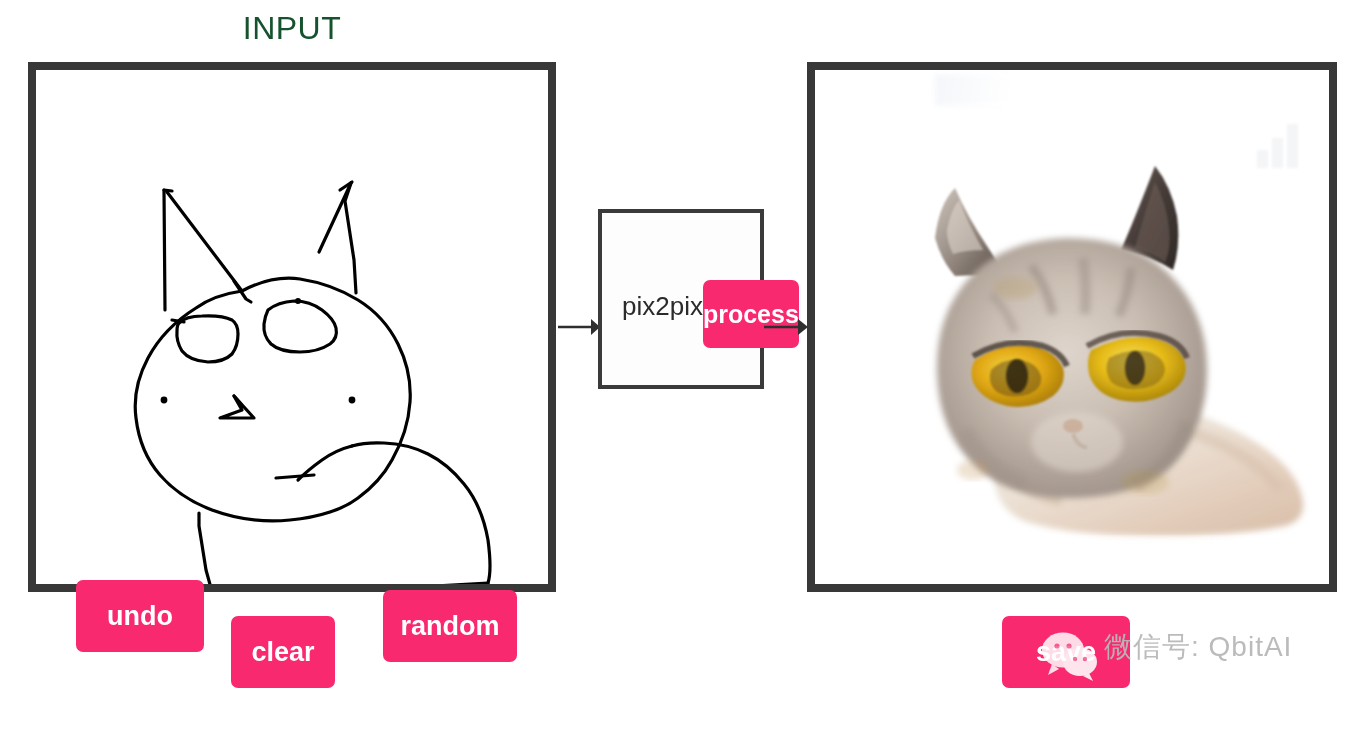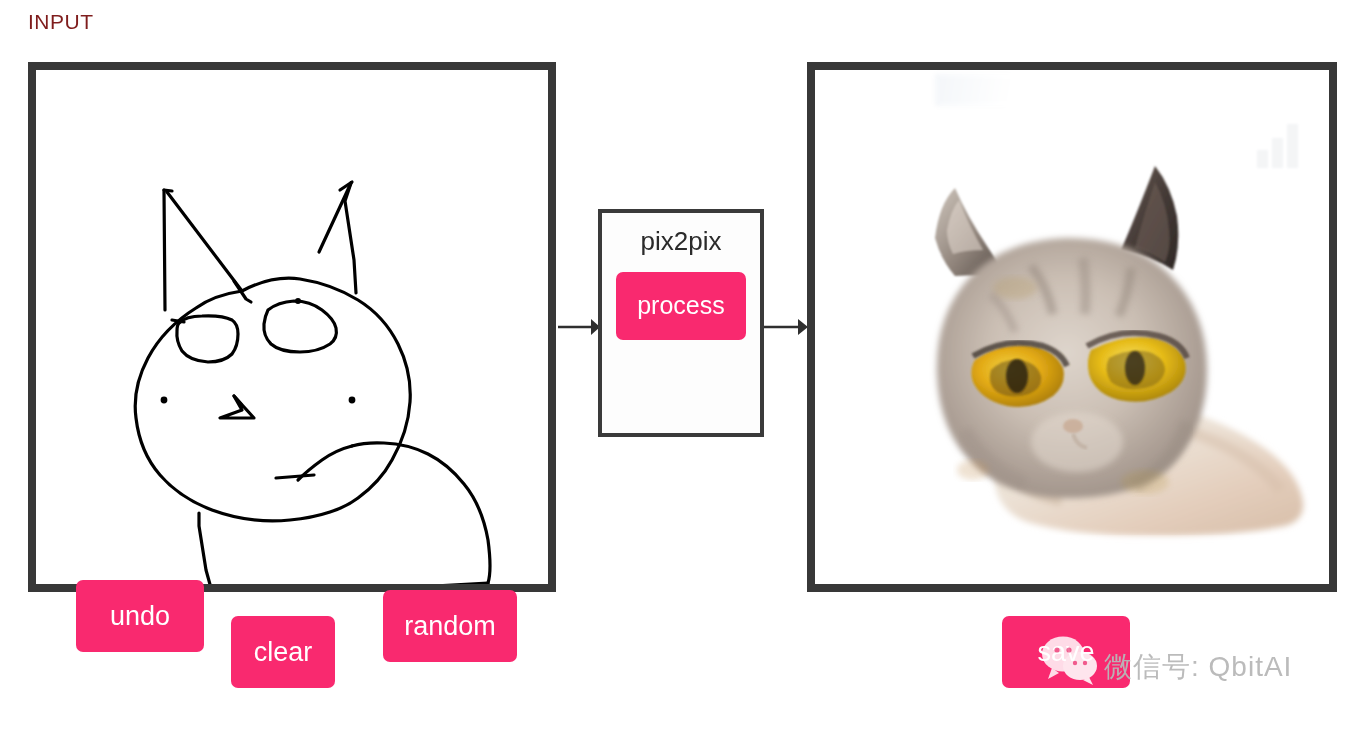--- a/index.html
+++ b/index.html
@@ -20,24 +20,25 @@
     position: absolute;
     left: 0; top: 0;
     width: 1360px;
     height: 732px;
   }
 
   
   .col-title {
     position: absolute;
     font-family: "Liberation Sans", sans-serif;
-    font-size: 21px;
+    font-size: 32px;
     font-weight: 400;
-    color: #7f1d1d;
+    color: #14532d;
     letter-spacing: 0.5px;
+    text-align: center;
     white-space: nowrap;
   }
   #input-title  { left: 28px;  top: 10px; width: 528px; }
   #output-title { left: 807px; top: 10px; width: 530px; }
 
   
   .panel {
     position: absolute;
     background: #ffffff;
     border: 8px solid #383838;
@@ -63,47 +64,48 @@
   #arrow-in  { left: 558px; top: 315px; width: 42px; }
   #arrow-out { left: 764px; top: 315px; width: 44px; }
   .arrow svg { display: block; width: 100%; height: 100%; }
 
   
   #pix2pix-box {
     position: absolute;
     left: 598px;
     top: 209px;
     width: 166px;
-    height: 228px;
+    height: 180px;
     background: #fdfdfd;
     border: 4px solid #3a3a3a;
     box-sizing: border-box;
     display: flex;
-    flex-direction: column;
+    flex-direction: row;
     align-items: center;
     justify-content: flex-start;
     padding-top: 14px;
+    padding-left: 20px;
   }
   #pix2pix-label {
     font-family: "Liberation Sans", sans-serif;
     font-size: 26px;
     color: #2b2b2b;
     line-height: 1.1;
     white-space: nowrap;
   }
 
   
   .btn {
     background: #f9296f;
     color: #ffffff;
     border: none;
     border-radius: 7px;
     font-family: "Liberation Sans", sans-serif;
     font-size: 25px;
-    font-weight: 400;
+    font-weight: 700;
     line-height: 1;
     cursor: pointer;
     display: flex;
     align-items: center;
     justify-content: center;
     padding: 0;
     box-sizing: border-box;
     white-space: nowrap;
   }
 
@@ -124,21 +126,21 @@
   #random-button { left: 383px; top: 590px; width: 134px; }
   #save-button   { left: 1002px; top: 616px; width: 128px; }
 
   
   #watermark {
     position: absolute;
     left: 1040px;
     top: 628px;
     height: 58px;
     display: flex;
-    align-items: flex-end;
+    align-items: flex-start;
     pointer-events: none;
   }
   #wechat-icon {
     position: relative;
     width: 62px;
     height: 54px;
     flex: none;
     opacity: 0.88;
   }
   #wechat-icon svg { display: block; width: 100%; height: 100%; }

